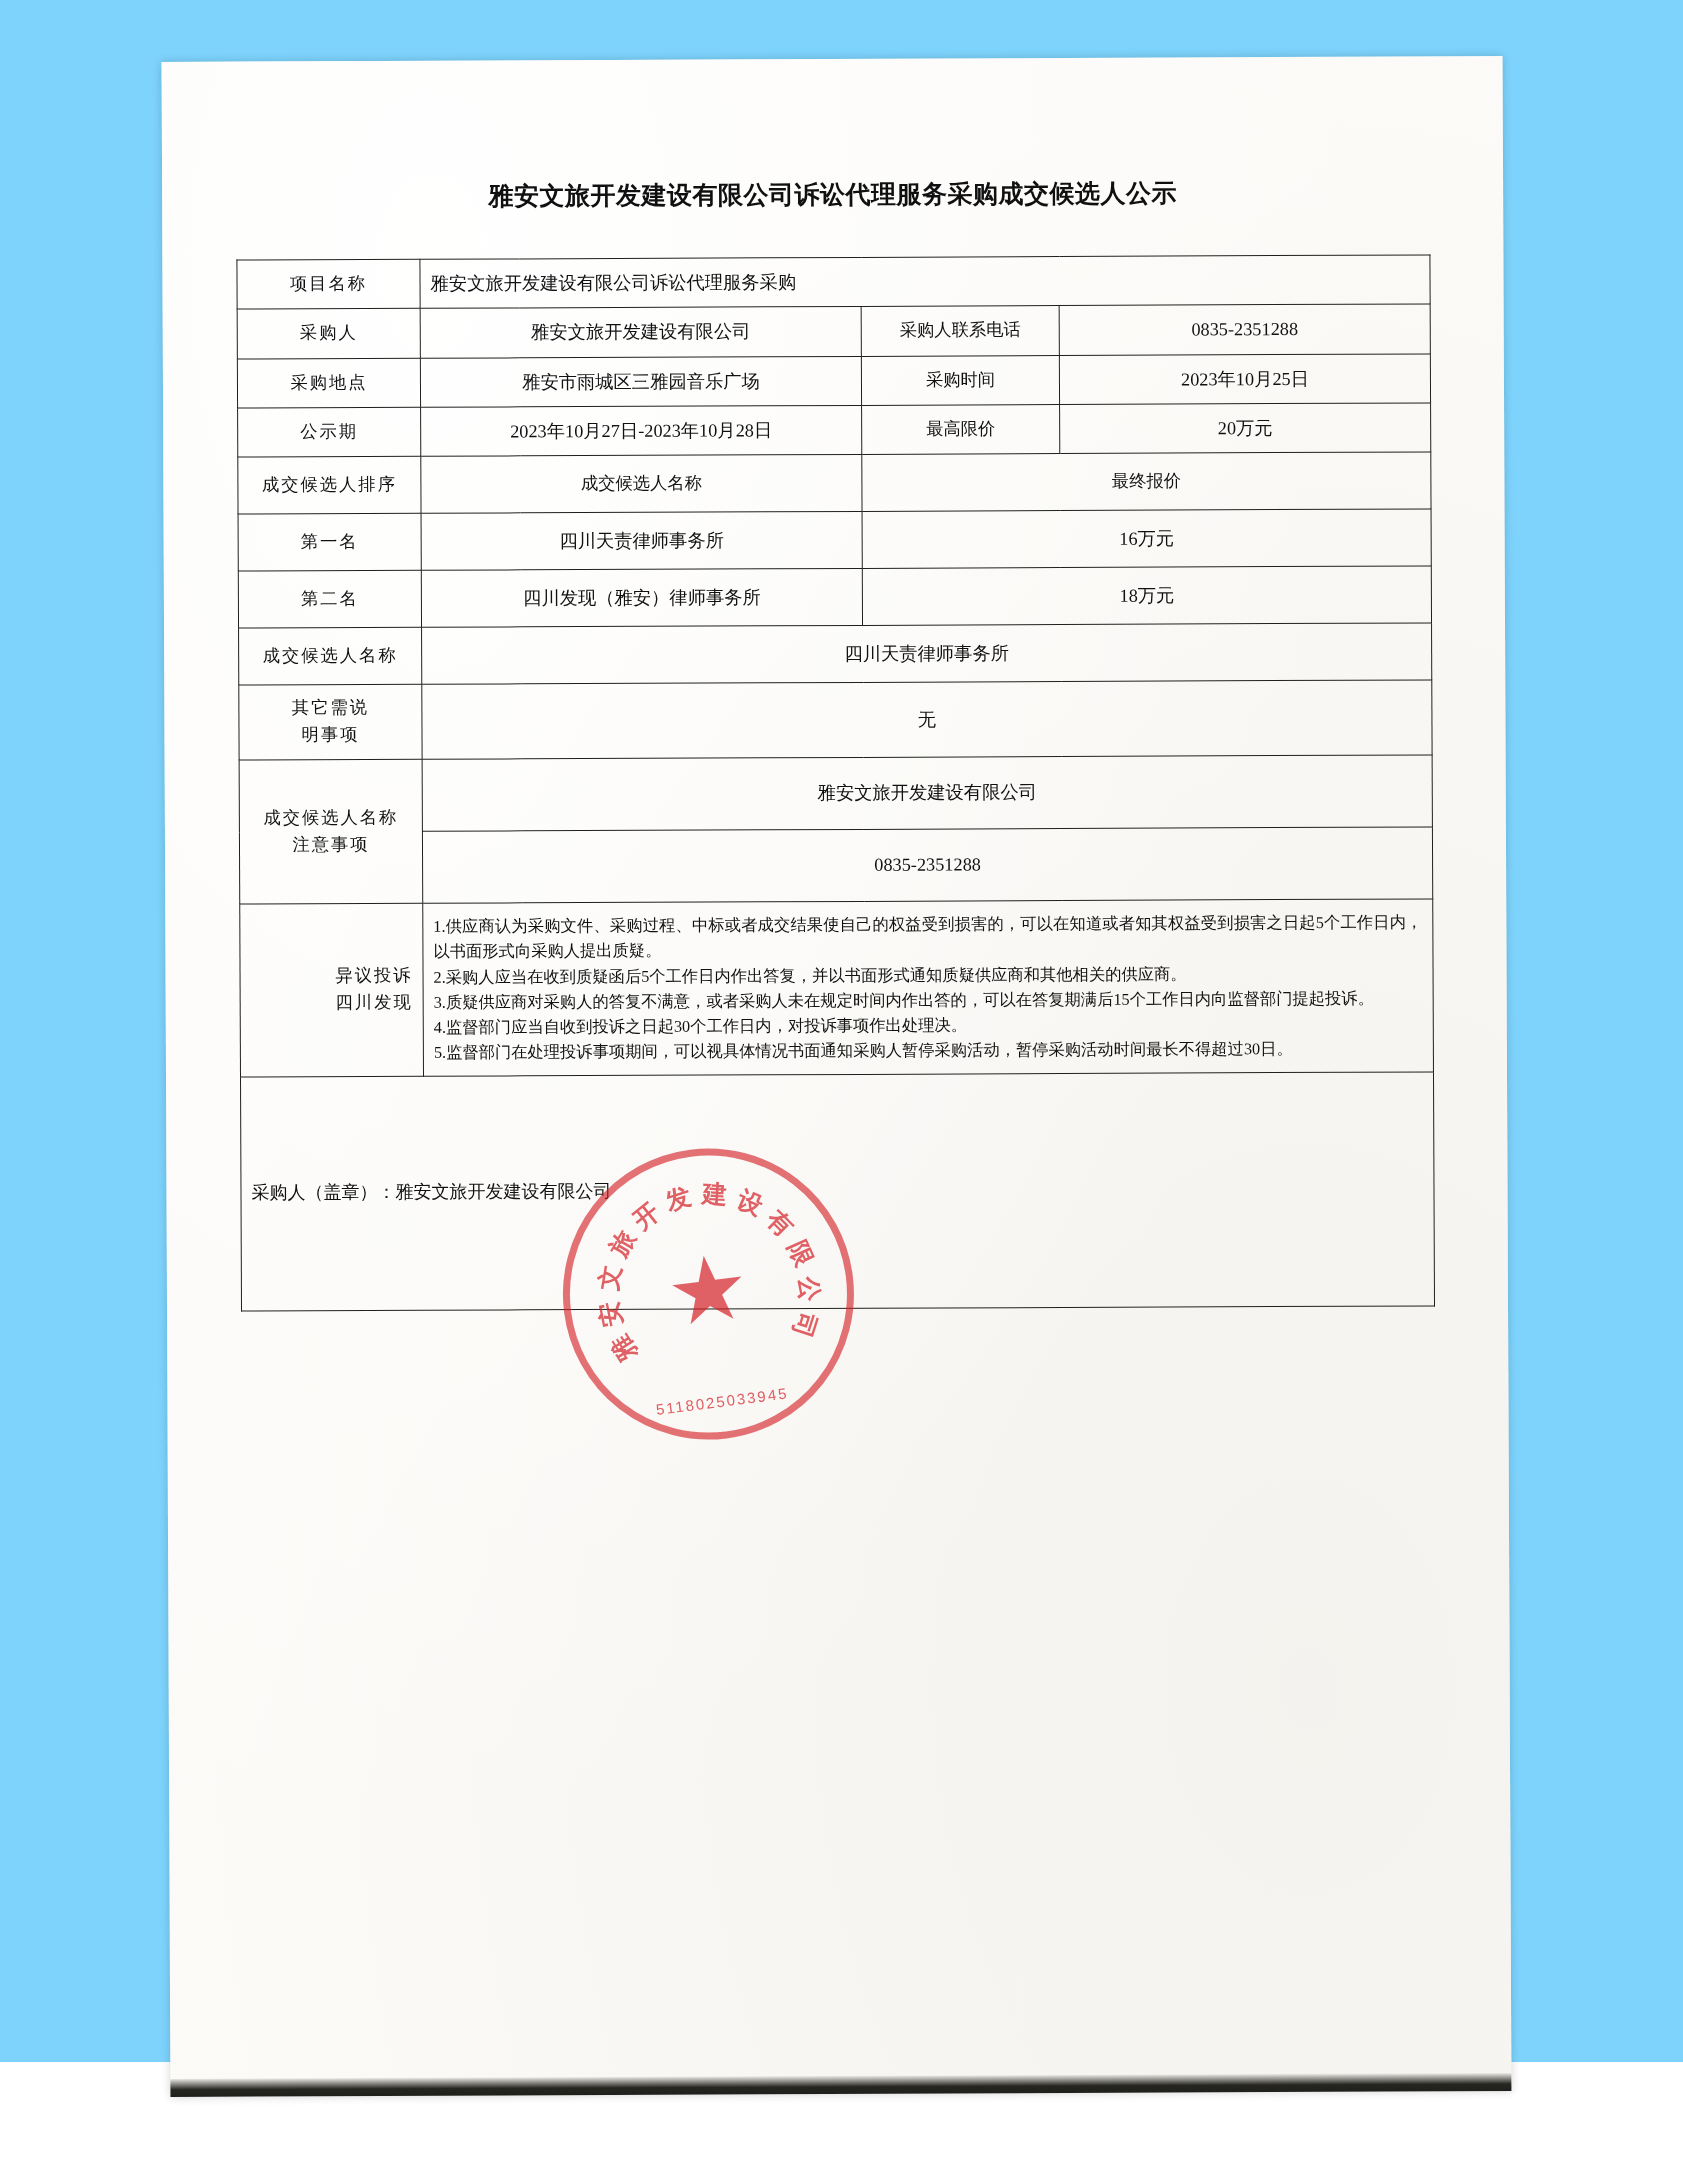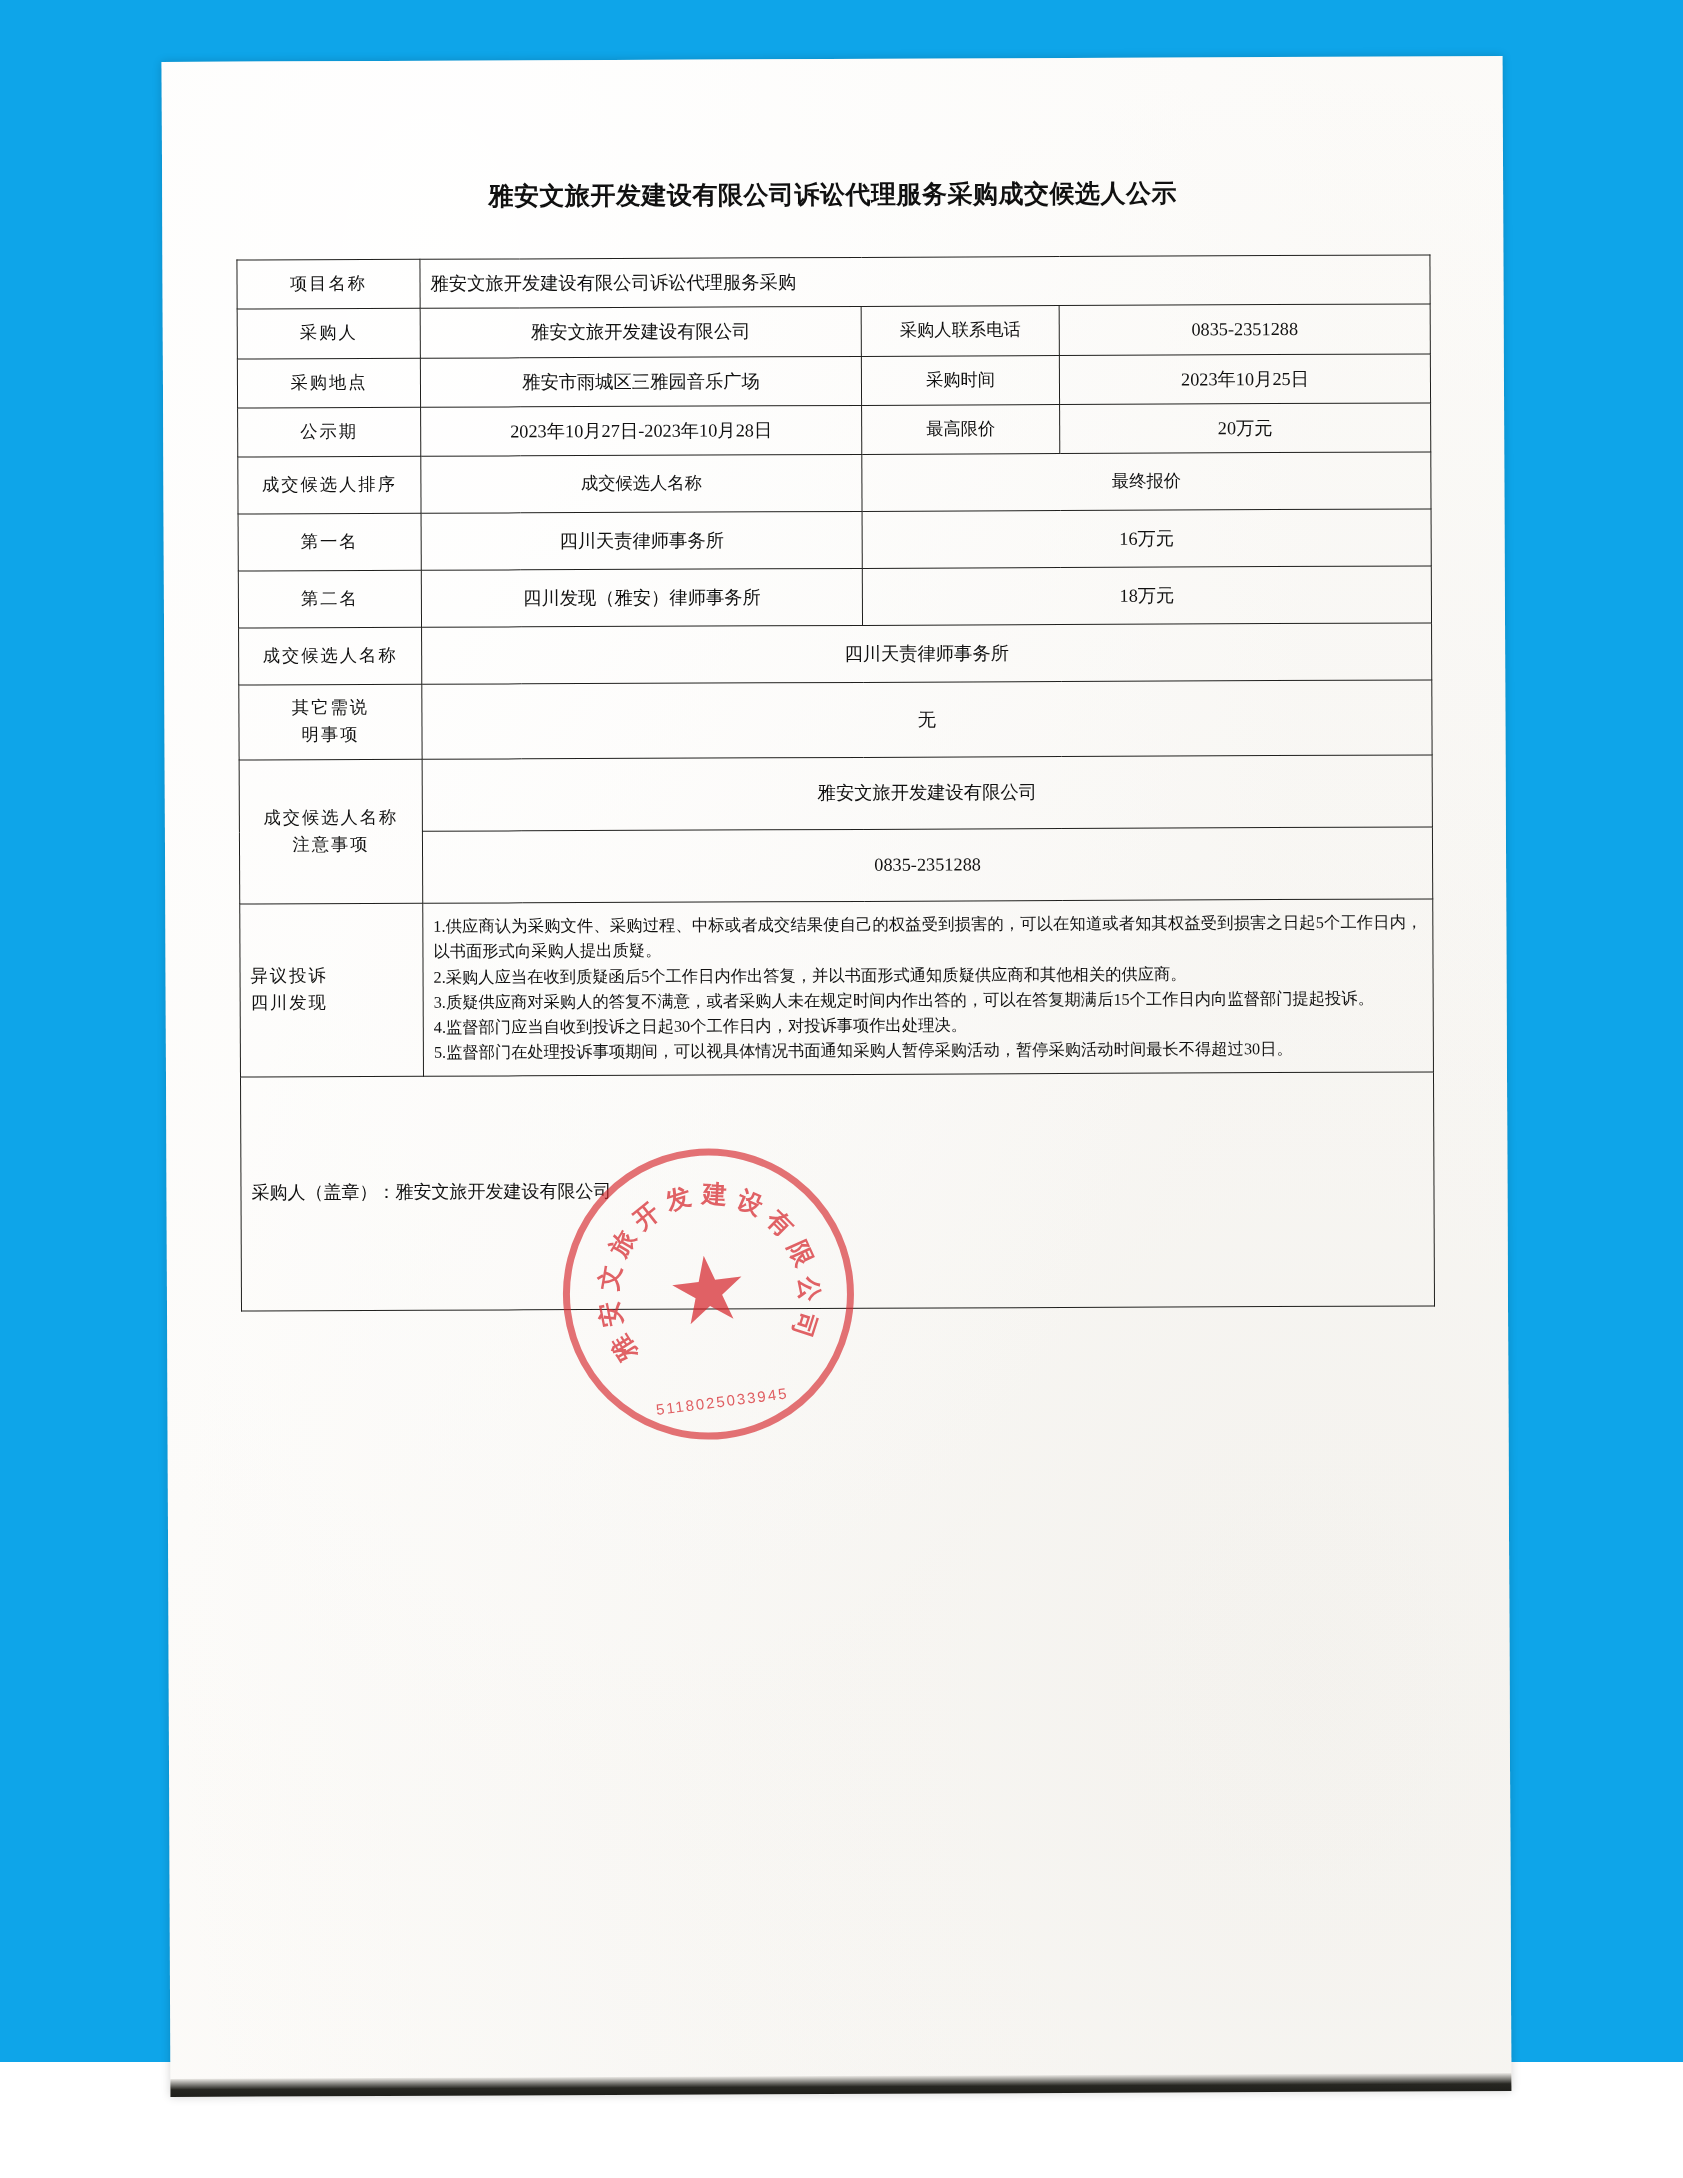--- a/index.html
+++ b/index.html
@@ -10,21 +10,21 @@
   body {
     width: 1683px;
     height: 2178px;
     font-family: "Liberation Serif", "DejaVu Serif", serif;
     overflow: hidden;
   }
   .page {
     position: relative;
     width: 1683px;
     height: 2062px;
-    background: #0ea5e9;
+    background: #7dd3fc;
   }
   
   .sheet {
     position: absolute;
     left: 166px;
     top: 59px;
     width: 1341px;
     height: 2035px;
     background: #fdfcfa;
     box-shadow: 0 0 10px rgba(0,0,0,0.18);
@@ -91,21 +91,21 @@
     font-size: 18.3px;
   }
   .small-note {
     font-size: 16.3px;
     line-height: 1.95;
     text-align: justify;
     padding: 14px 16px 14px 18px;
   }
   .small-note p { margin: 0; text-indent: 0; }
   .notice-label {
-    text-align: left;
+    text-align: right;
     letter-spacing: 2px;
     line-height: 1.8;
     margin-left: 16px;
   }
   .footer-row td {
     height: 213px;
     vertical-align: top;
   }
   .footer-text {
     padding-top: 54px;

